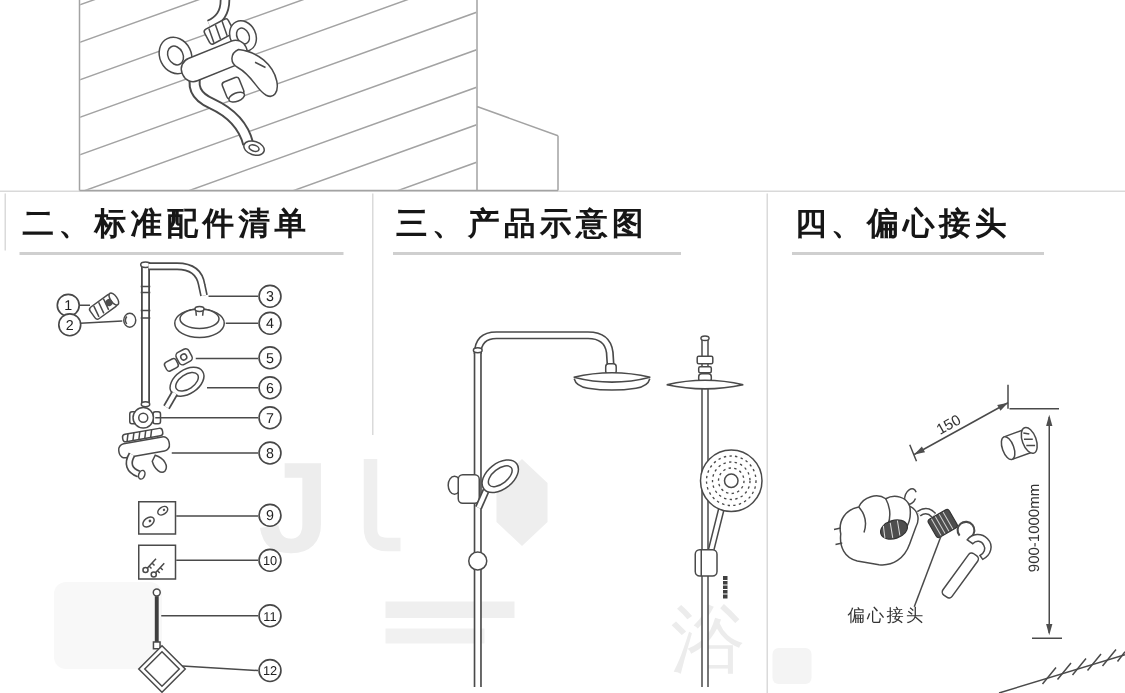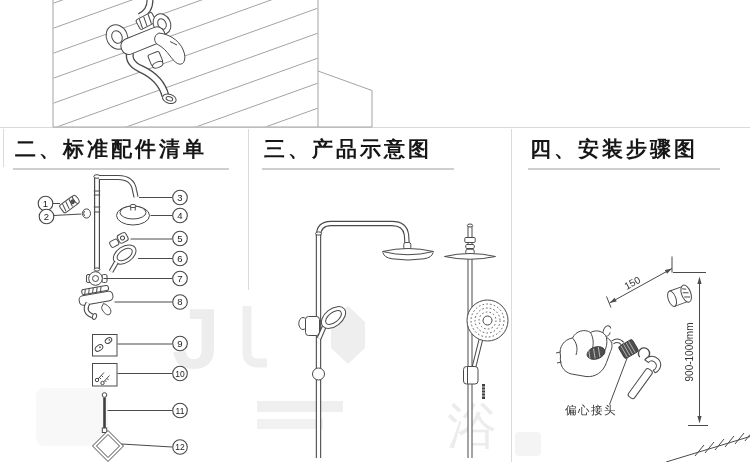--- a/index.html
+++ b/index.html
@@ -103,21 +103,21 @@
   <div class="vline" id="div-1"></div>
   <div class="vline" id="div-2"></div>
 
   <div class="hdr" id="hdr-product">
     <span class="inner">三、产品示意图</span>
   </div>
   <div class="hdr" id="hdr-parts">
     <span class="inner">二、标准配件清单</span>
   </div>
   <div class="hdr" id="hdr-install">
-    <span class="inner">四、安装步骤图</span>
+    <span class="inner">四、偏心接头</span>
   </div>
 
   <svg class="layer" style="left:0;top:165px;z-index:2;" width="248" height="297" viewBox="0 165 248 297">
     <g>
 
       <path class="o" stroke-width="6" d="M97 177 V269"></path>
       <path class="i" stroke-width="3.6" d="M97 177 V269"></path>
       <ellipse cx="97" cy="176.5" rx="3.2" ry="1.8" class="shape"></ellipse>
       <path class="thin" d="M93.8 191 h6.4 M93.8 195 h6.4 M93.8 207 h6.4 M93.8 212 h6.4"></path>
       <ellipse cx="97" cy="269.5" rx="2.8" ry="1.6" class="shape"></ellipse>

